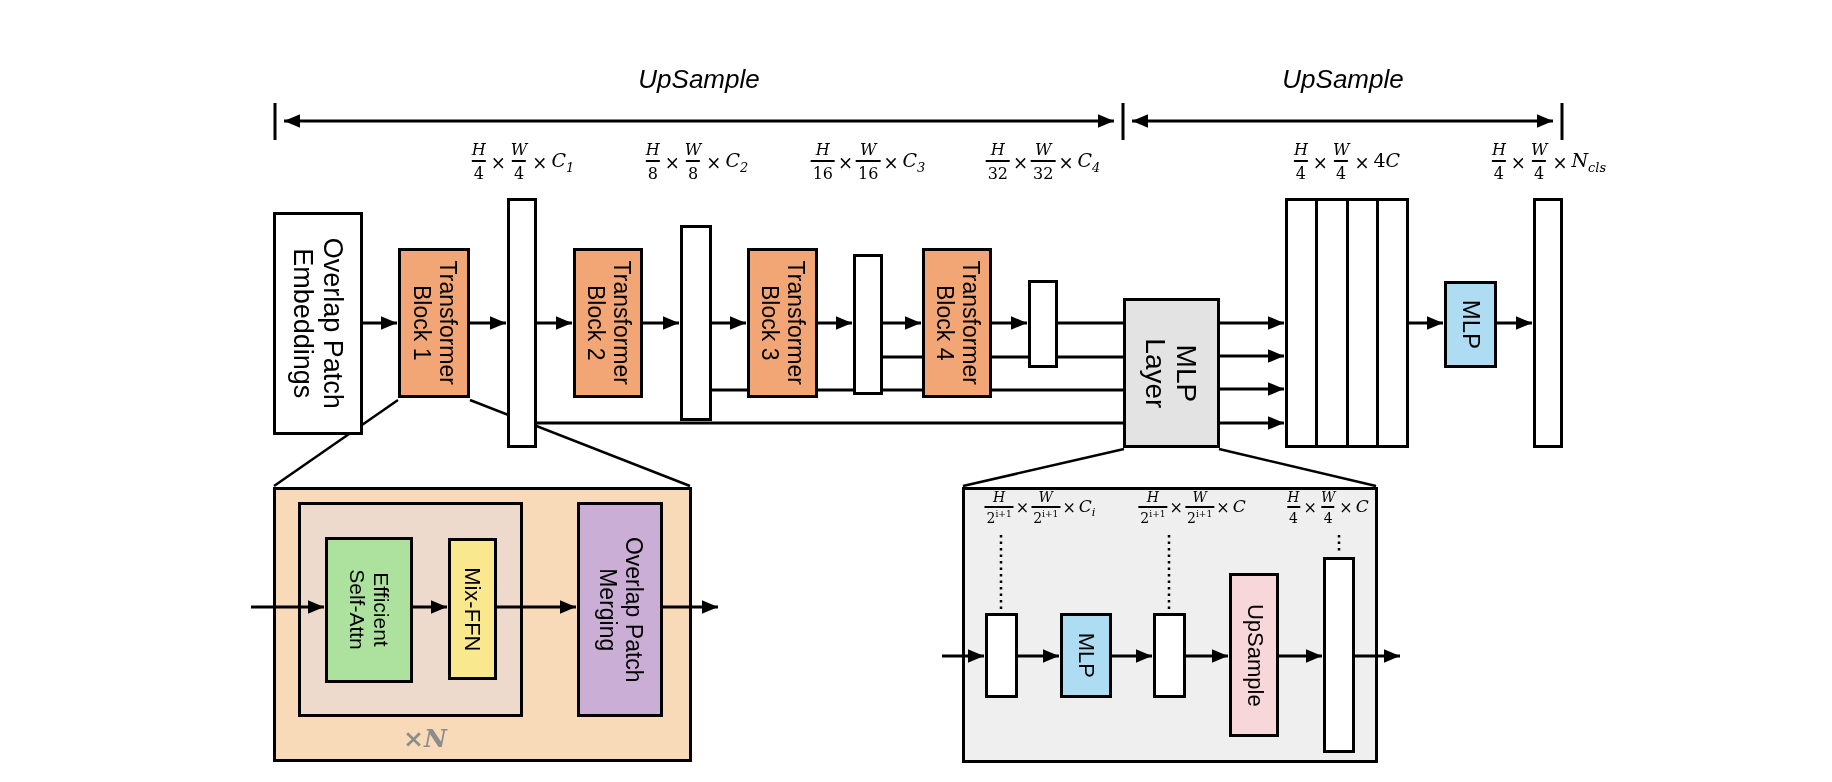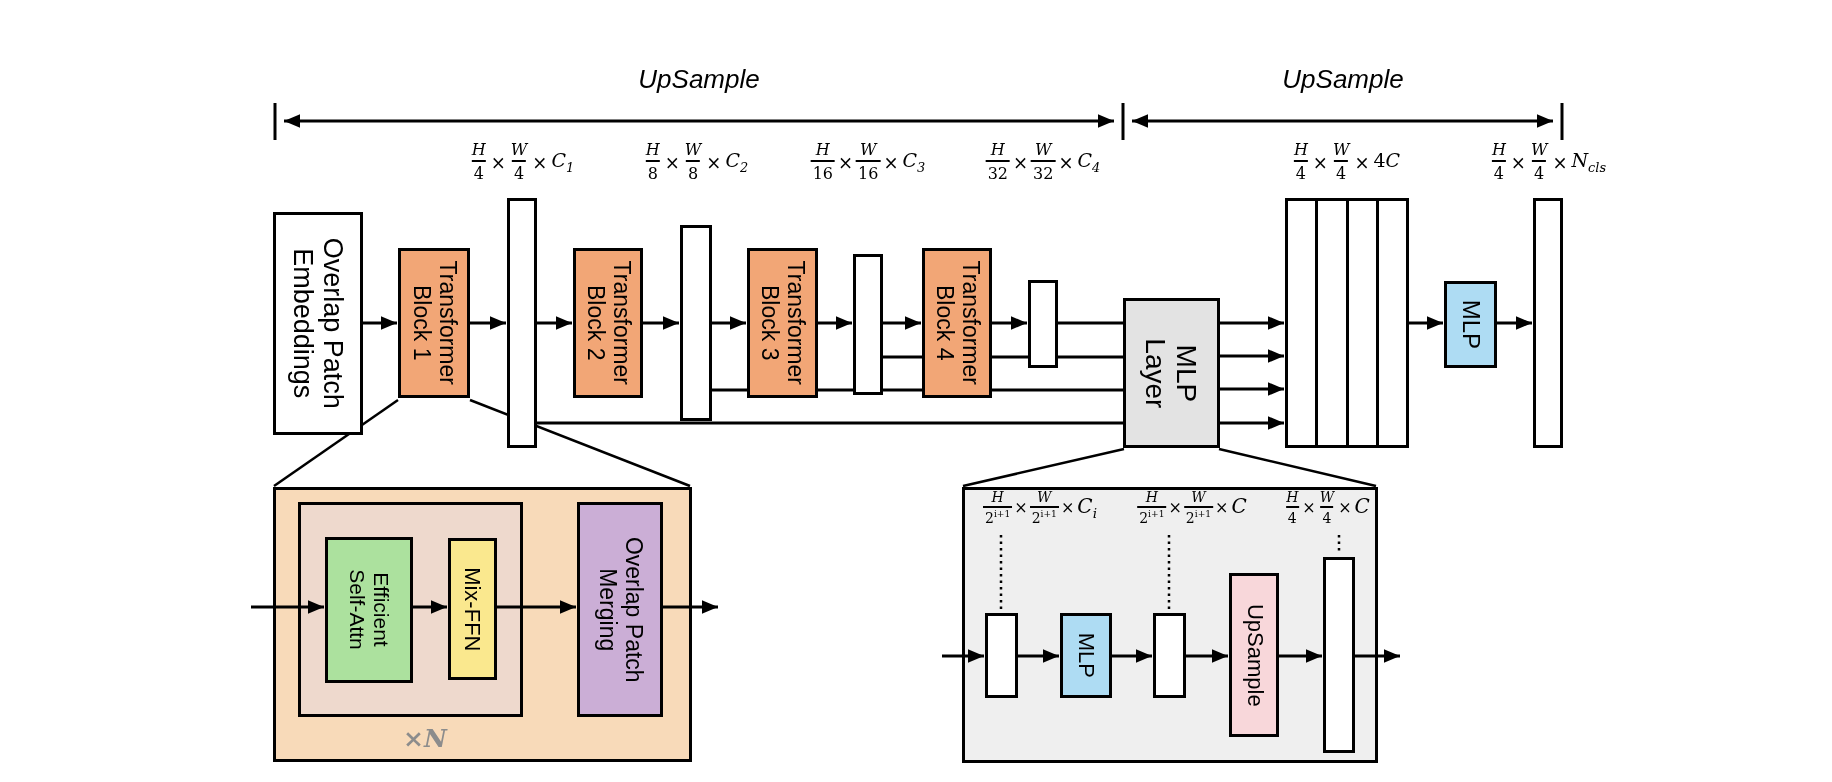--- a/index.html
+++ b/index.html
@@ -42,21 +42,21 @@
   .frac .num{font-style:italic;padding:0 2px 2px;}
   .frac .den{border-top:2px solid #000;padding:2px 2px 0;}
   .frac .den sup{font-size:0.65em;}
   .times{font-size:18px;margin:0 3px;}
   .tailwrap{font-size:19px;margin-left:1px;}
   .tailpre{font-style:normal;}
   .tail{font-style:italic;}
   .tailwrap sub{font-style:italic;font-size:0.68em;}
   .sm .frac{font-size:14px;}
   .sm .times{font-size:16px;margin:0 2px;}
-  .sm .tailwrap{font-size:20px;}
+  .sm .tailwrap{font-size:17px;}
   .xn{
     position:absolute;left:425px;top:724px;transform:translateX(-50%);z-index:4;
     font-family:"DejaVu Serif",serif;font-style:italic;font-size:25px;font-weight:600;
     color:var(--repeat-label);
   }
 </style>
 </head>
 <body>
 
 <div class="canvas">

